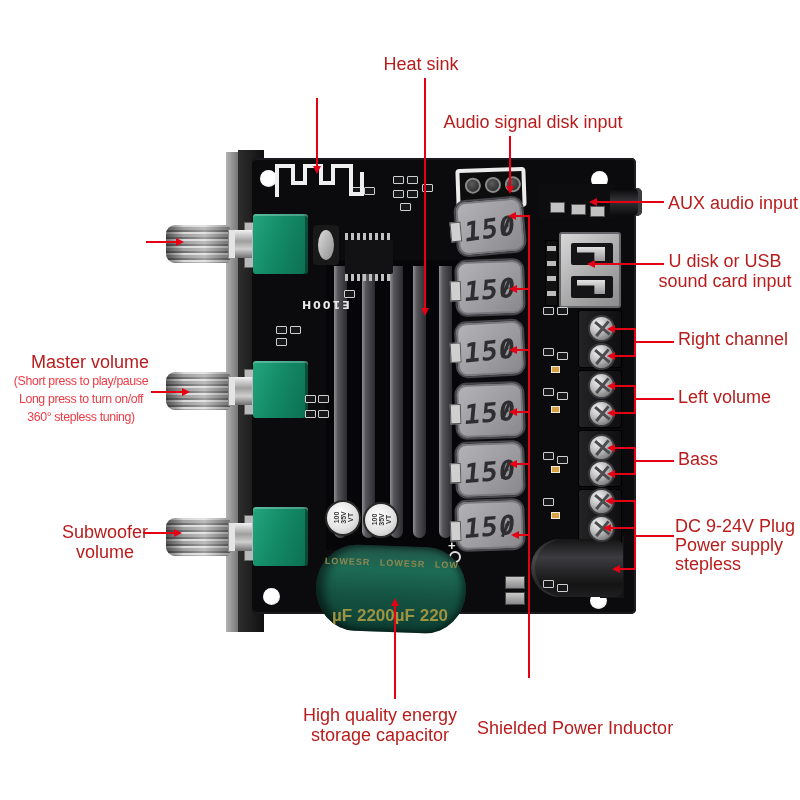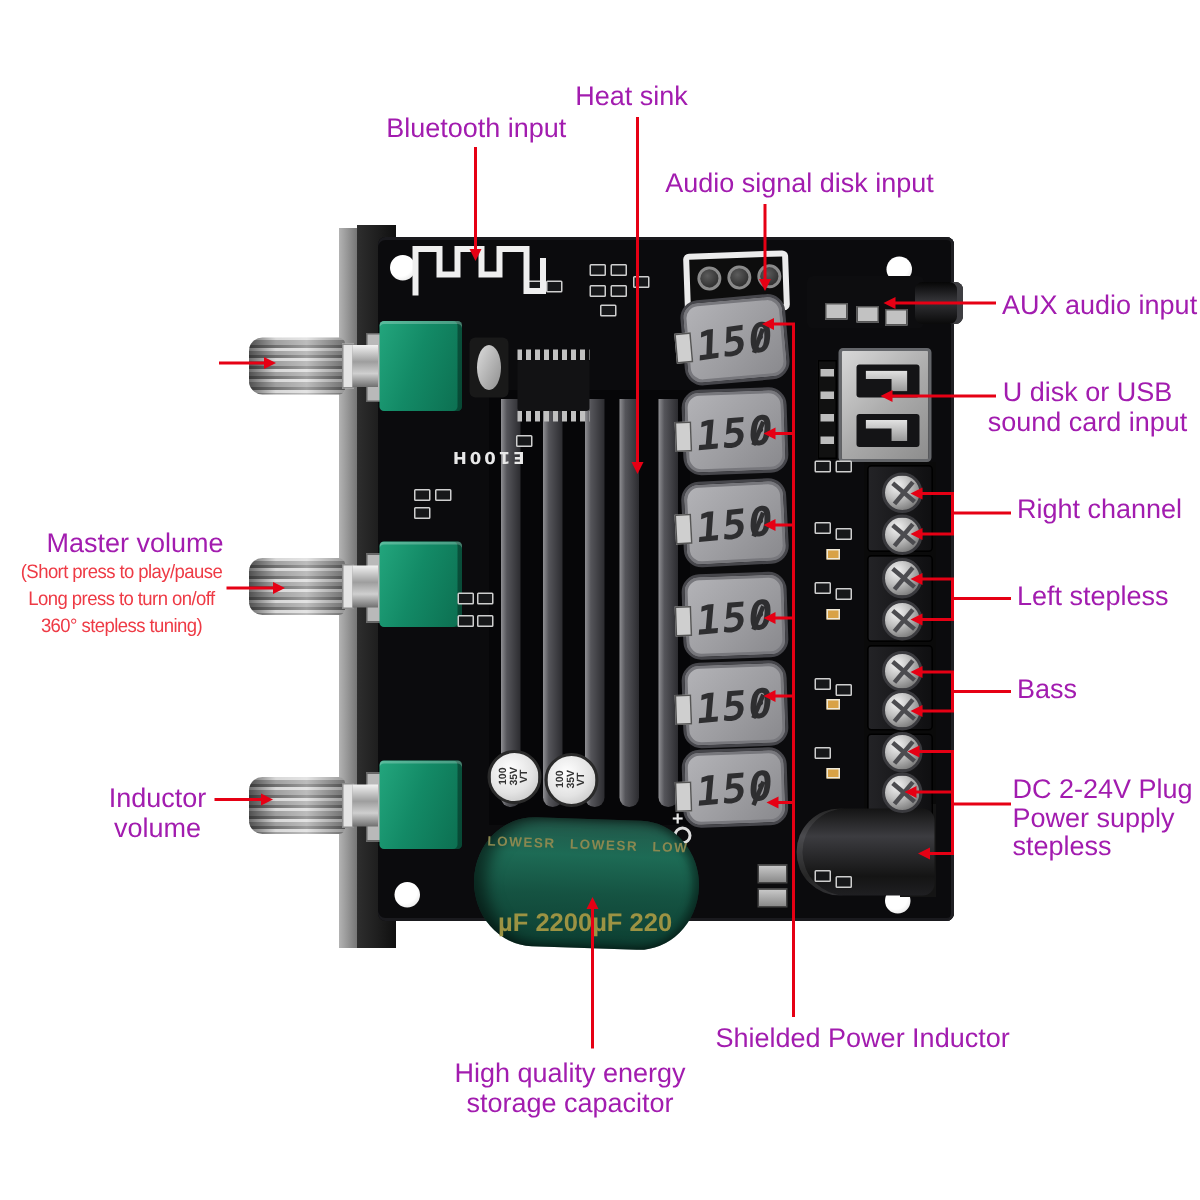--- a/index.html
+++ b/index.html
@@ -1,20 +1,20 @@
 <!DOCTYPE html>
 <html><head>
 <meta charset="utf-8">
 <style>
   html,body{margin:0;padding:0;background:#ffffff;}
   #scene{position:relative;width:800px;height:800px;background:#ffffff;overflow:hidden;
          font-family:"Liberation Sans",sans-serif;}
   .abs{position:absolute;}
   
-  .lbl{position:absolute;color:#a21caf;font-size:18px;line-height:20px;z-index:9;white-space:nowrap;}
+  .lbl{position:absolute;color:#b91c1c;font-size:18px;line-height:20px;z-index:9;white-space:nowrap;}
   .lbl.center{text-align:center;white-space:normal;}
   .note{position:absolute;color:#ee3a45;font-size:13px;line-height:18px;text-align:center;
         letter-spacing:-0.4px;z-index:9;transform:scaleX(.95);}
   
   .panel-edge{left:226px;top:152px;width:14px;height:480px;z-index:1;
         background:linear-gradient(to right,#b3b3b3,#6c6c6c);}
   .panel{left:238px;top:150px;width:26px;height:482px;z-index:2;
         background:linear-gradient(to right,#2e2e2e,#101010);}
   .pcb{left:252px;top:158px;width:384px;height:456px;z-index:3;background:#0b0b0d;
         border-radius:5px;box-shadow:inset -2px 0 0 #1f1f23,inset 0 2px 0 #1a1a1e,inset 0 -2px 0 #1a1a1e;}
@@ -318,39 +318,38 @@
       <polygon points="517,460 517,468 509,464"></polygon>
       <polygon points="519,531 519,539 511,535"></polygon>
       <polygon points="391,606 399,606 395,598"></polygon>
       <polygon points="176,238 176,246 184,242"></polygon>
       <polygon points="182,388 182,396 190,392"></polygon>
       <polygon points="174,529 174,537 182,533"></polygon>
     </g>
   </svg>
 
   <div class="lbl center" style="left:346px;top:54px;width:150px;">Heat sink</div>
-  <div class="lbl center" style="left:230px;top:75px;width:175px;">Bluetooth input</div>
   <div class="lbl center" style="left:433px;top:112px;width:200px;">Audio signal disk input</div>
   <div class="lbl" style="left:668px;top:193px;">AUX audio input</div>
   <div class="lbl center" style="left:650px;top:251px;width:150px;">
     <span>U disk or USB</span><br><span>sound card input</span>
   </div>
   <div class="lbl" style="left:678px;top:329px;">Right channel</div>
-  <div class="lbl" style="left:678px;top:387px;">Left stepless</div>
+  <div class="lbl" style="left:678px;top:387px;">Left volume</div>
   <div class="lbl" style="left:678px;top:449px;">Bass</div>
   <div class="lbl" style="left:675px;top:517px;line-height:19px;">
-    <span>DC 2-24V Plug</span><br><span>Power supply</span><br><span>stepless</span>
+    <span>DC 9-24V Plug</span><br><span>Power supply</span><br><span>stepless</span>
   </div>
   <div class="lbl center" style="left:10px;top:352px;width:160px;">Master volume</div>
   <div class="note" style="left:1px;top:372px;width:160px;">
     <span>(Short press to play/pause</span><br>
     <span>Long press to turn on/off</span><br>
     <span>360° stepless tuning)</span>
   </div>
   <div class="lbl center" style="left:40px;top:522px;width:130px;">
-    <span>Inductor</span><br><span>volume</span>
-  </div>
-  <div class="lbl" style="left:477px;top:682px;">Shielded Power Inductor</div>
+    <span>Subwoofer</span><br><span>volume</span>
+  </div>
+  <div class="lbl" style="left:477px;top:718px;">Shielded Power Inductor</div>
   <div class="lbl center" style="left:285px;top:705px;width:190px;">
     <span>High quality energy</span><br><span>storage capacitor</span>
   </div>
 
 </div>
 
 </body></html>

